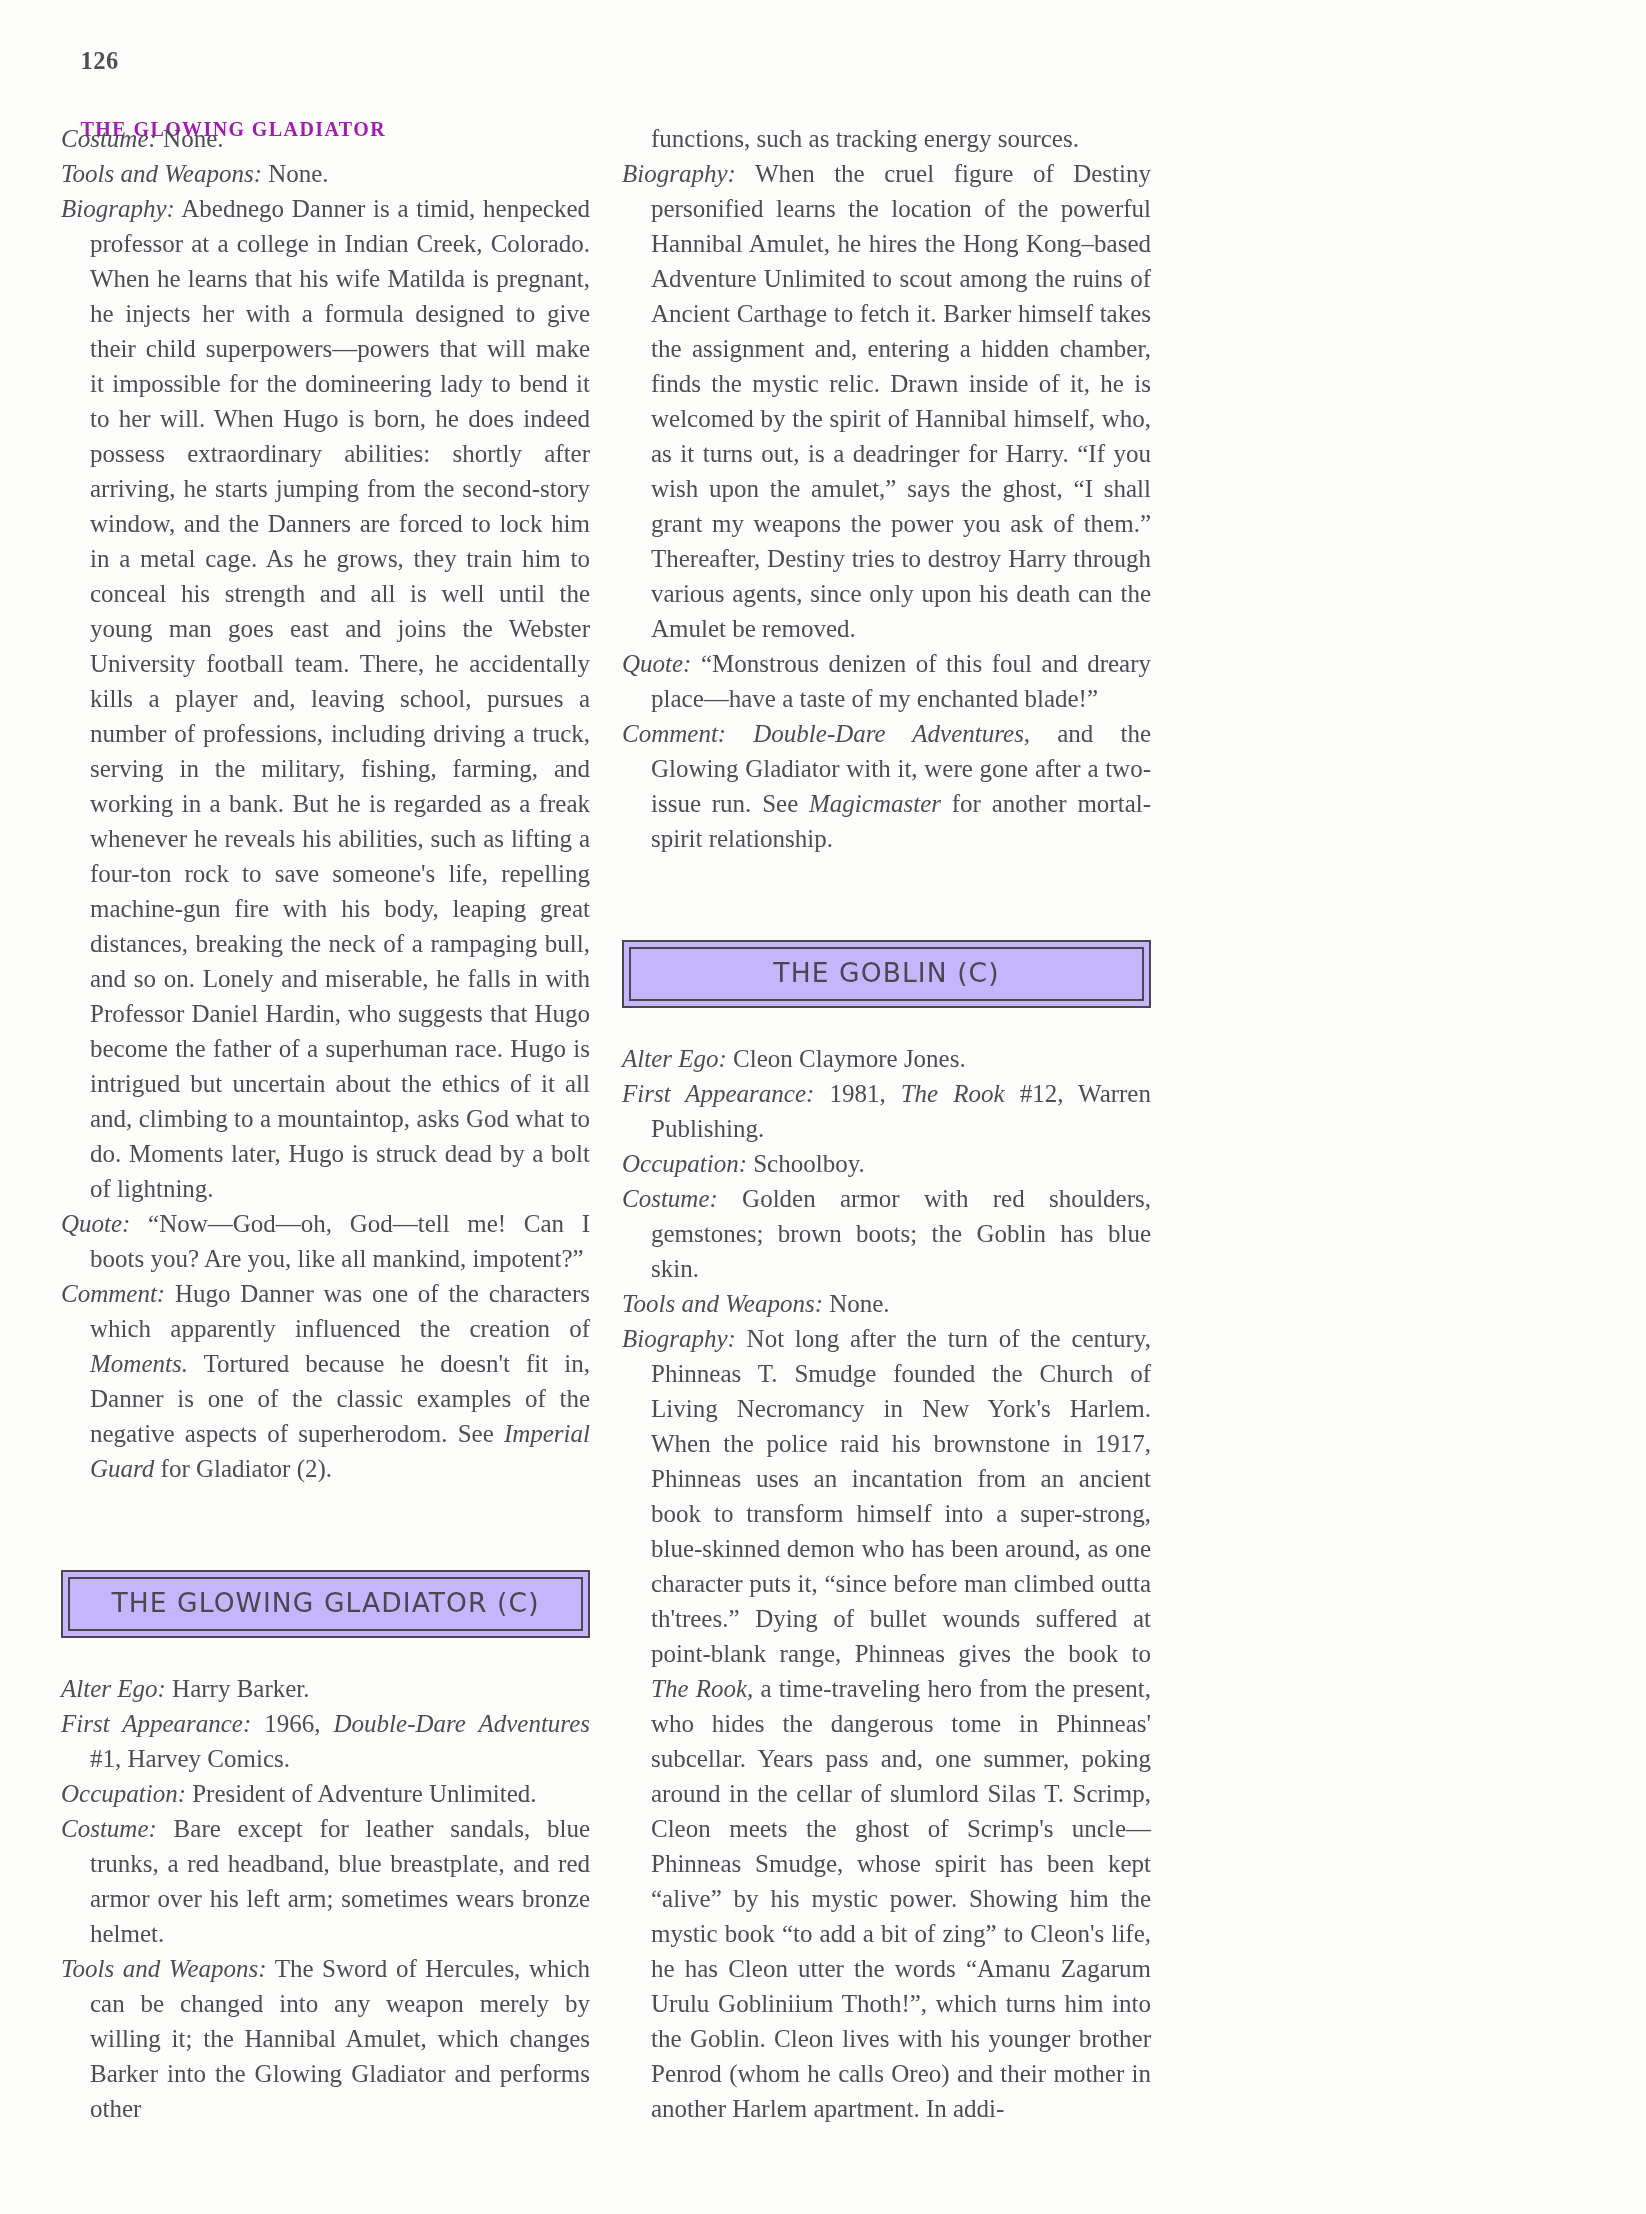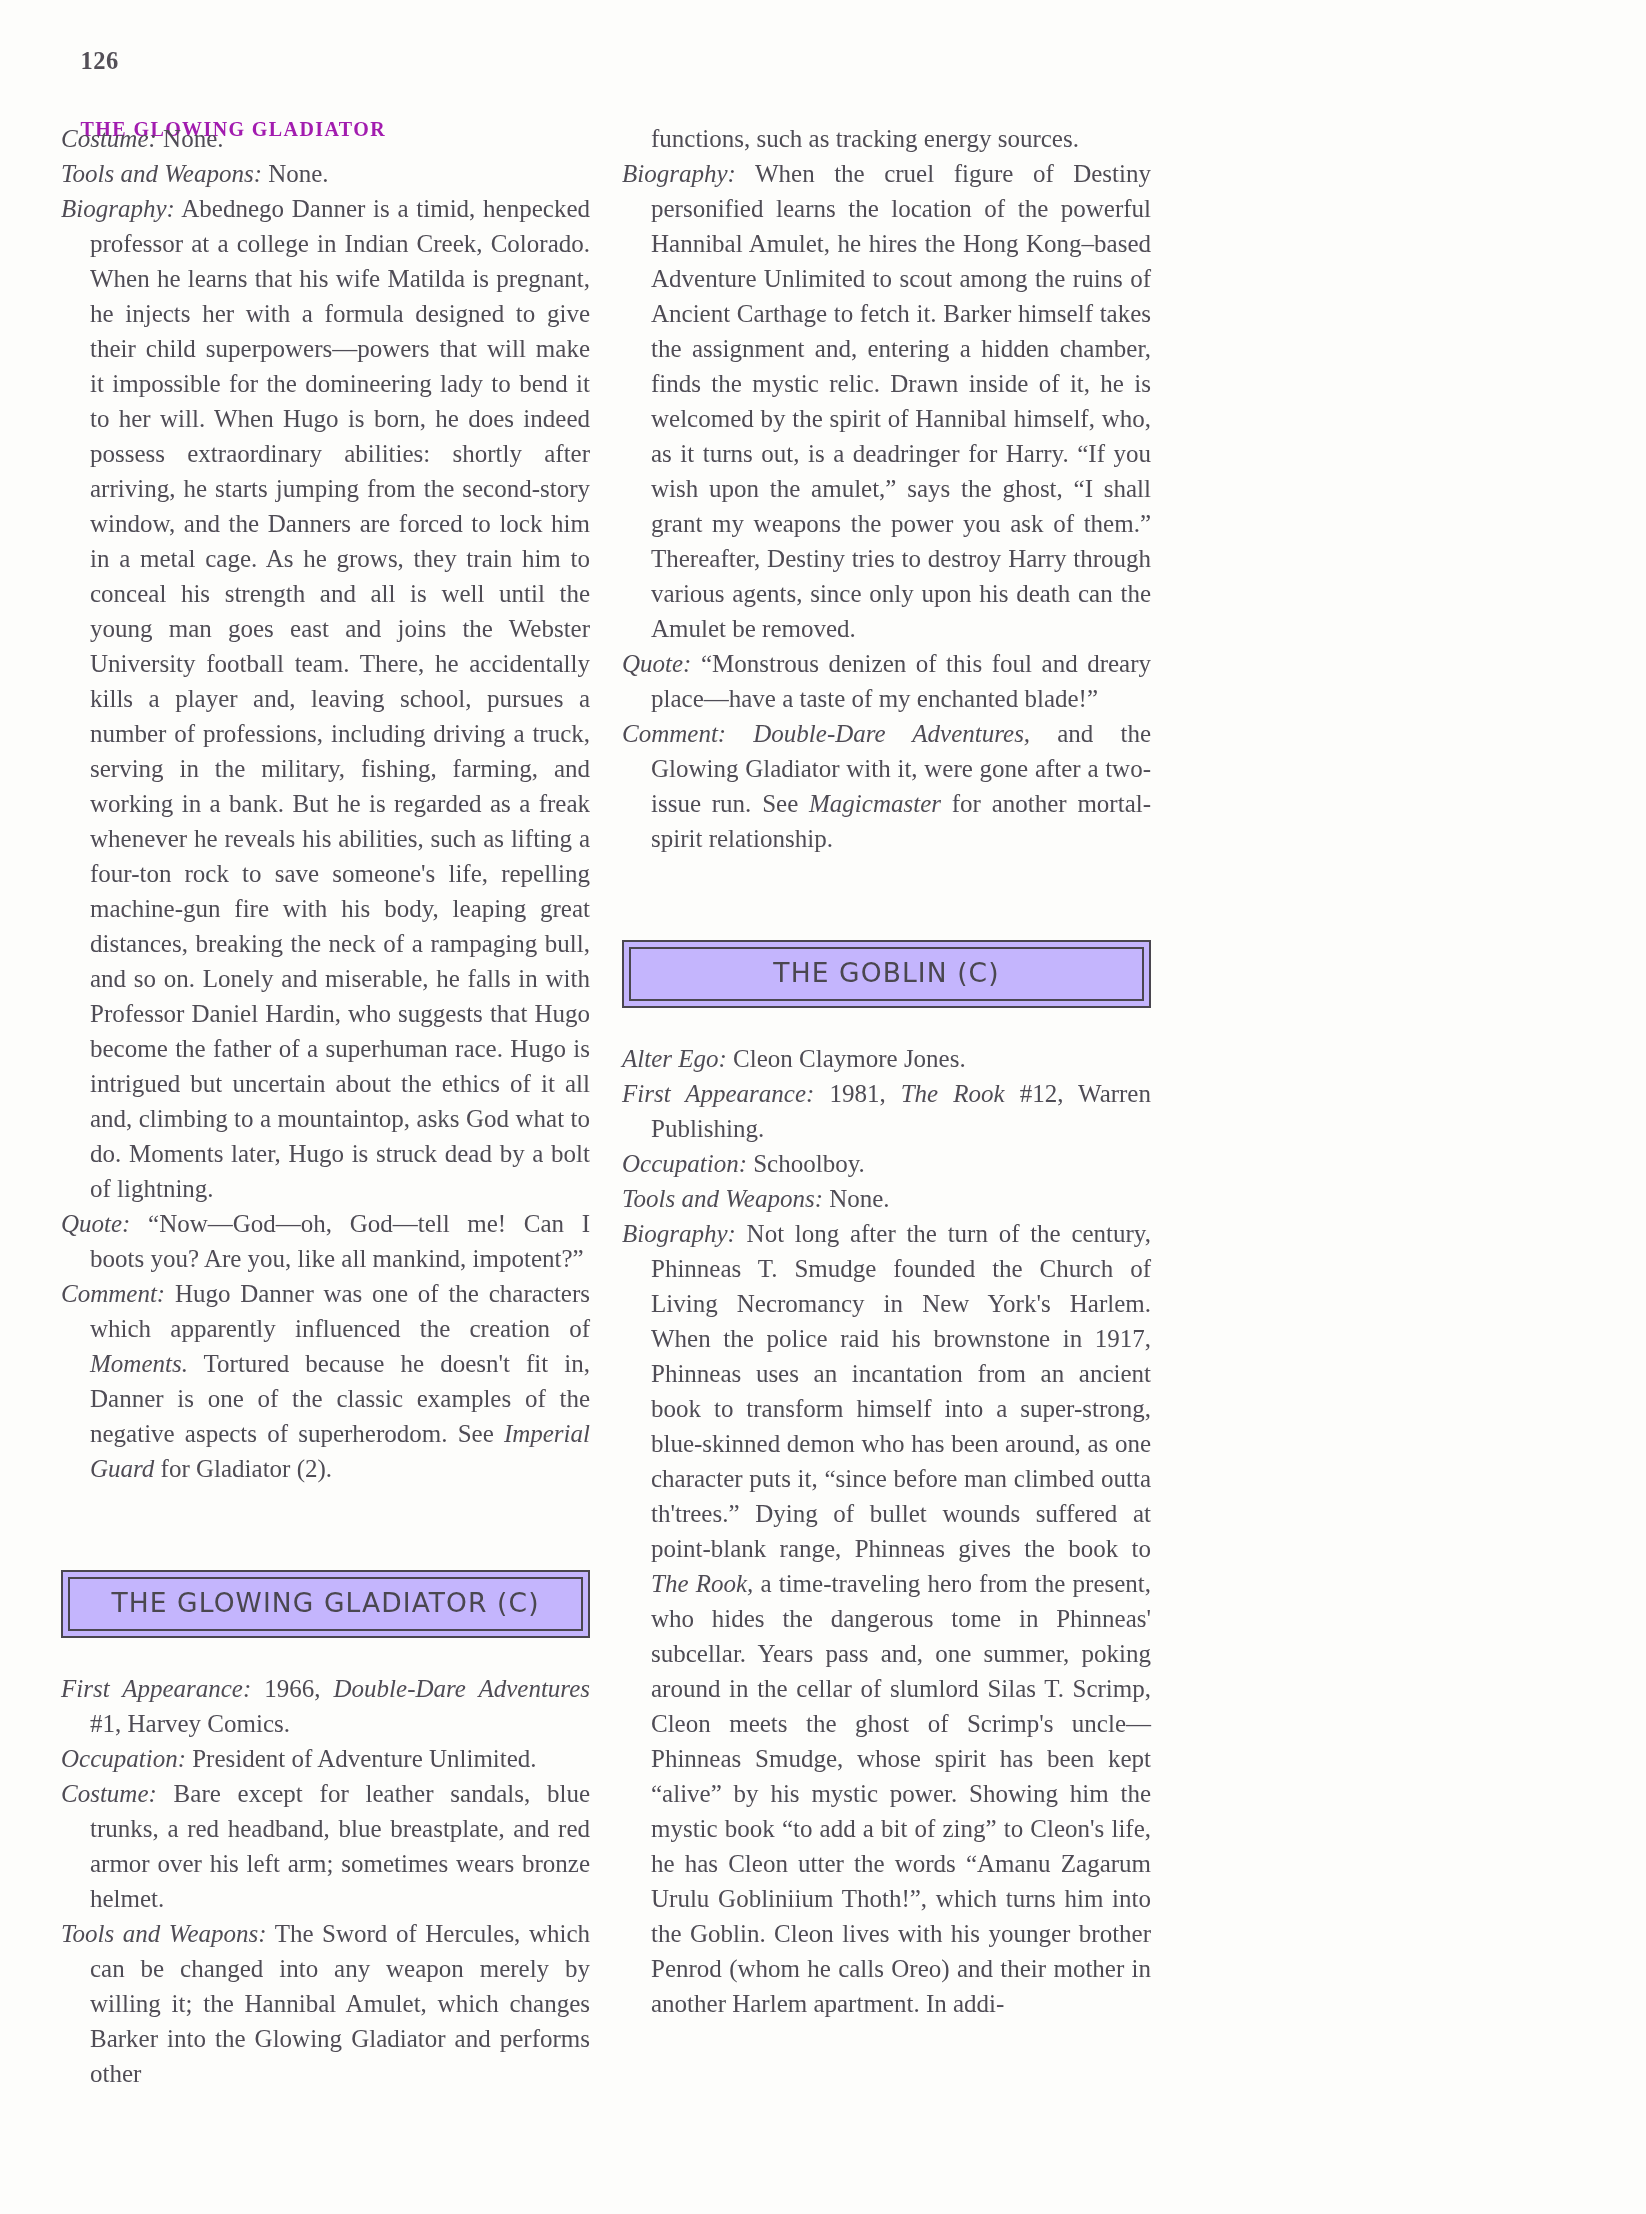--- a/index.html
+++ b/index.html
@@ -140,20 +140,23 @@
       <div class="spacer-lg"></div>
 
       <div class="sec-head">
         <div class="inner">
           <span>THE GLOWING GLADIATOR (C)</span>
         </div>
       </div>
 
       <div class="spacer-md"></div>
 
+      <p class="entry">
+        <span class="lbl">Alter Ego:</span><span> Harry Barker.</span>
+      </p>
 
       <p class="entry">
         <span class="lbl">First Appearance:</span><span><span> 1966, </span><span class="ital">Double-Dare Adventures</span><span> #1, Harvey Comics.</span></span>
       </p>
 
       <p class="entry">
         <span class="lbl">Occupation:</span><span> President of Adventure Unlimited.</span>
       </p>
 
       <p class="entry">
@@ -197,20 +200,23 @@
       </p>
 
       <p class="entry">
         <span class="lbl">First Appearance:</span><span><span> 1981, </span><span class="ital">The Rook</span><span> #12, Warren Publishing.</span></span>
       </p>
 
       <p class="entry">
         <span class="lbl">Occupation:</span><span> Schoolboy.</span>
       </p>
 
+      <p class="entry">
+        <span class="lbl">Costume:</span><span> Golden armor with red shoulders, gemstones; brown boots; the Goblin has blue skin.</span>
+      </p>
 
       <p class="entry">
         <span class="lbl">Tools and Weapons:</span><span> None.</span>
       </p>
 
       <p class="entry">
         <span class="lbl">Biography:</span><span><span> Not long after the turn of the century, Phinneas T. Smudge founded the Church of Living Necromancy in New York's Harlem. When the police raid his brownstone in 1917, Phinneas uses an incantation from an ancient book to transform himself into a super-strong, blue-skinned demon who has been around, as one character puts it, “since before man climbed outta th'trees.” Dying of bullet wounds suffered at point-blank range, Phinneas gives the book to </span><span class="ital">The Rook,</span><span> a time-traveling hero from the present, who hides the dangerous tome in Phinneas' subcellar. Years pass and, one summer, poking around in the cellar of slumlord Silas T. Scrimp, Cleon meets the ghost of Scrimp's uncle—Phinneas Smudge, whose spirit has been kept “alive” by his mystic power. Showing him the mystic book “to add a bit of zing” to Cleon's life, he has Cleon utter the words “Amanu Zagarum Urulu Gobliniium Thoth!”, which turns him into the Goblin. Cleon lives with his younger brother Penrod (whom he calls Oreo) and their mother in another Harlem apartment. In addi-</span></span>
       </p>
 
     </div>

